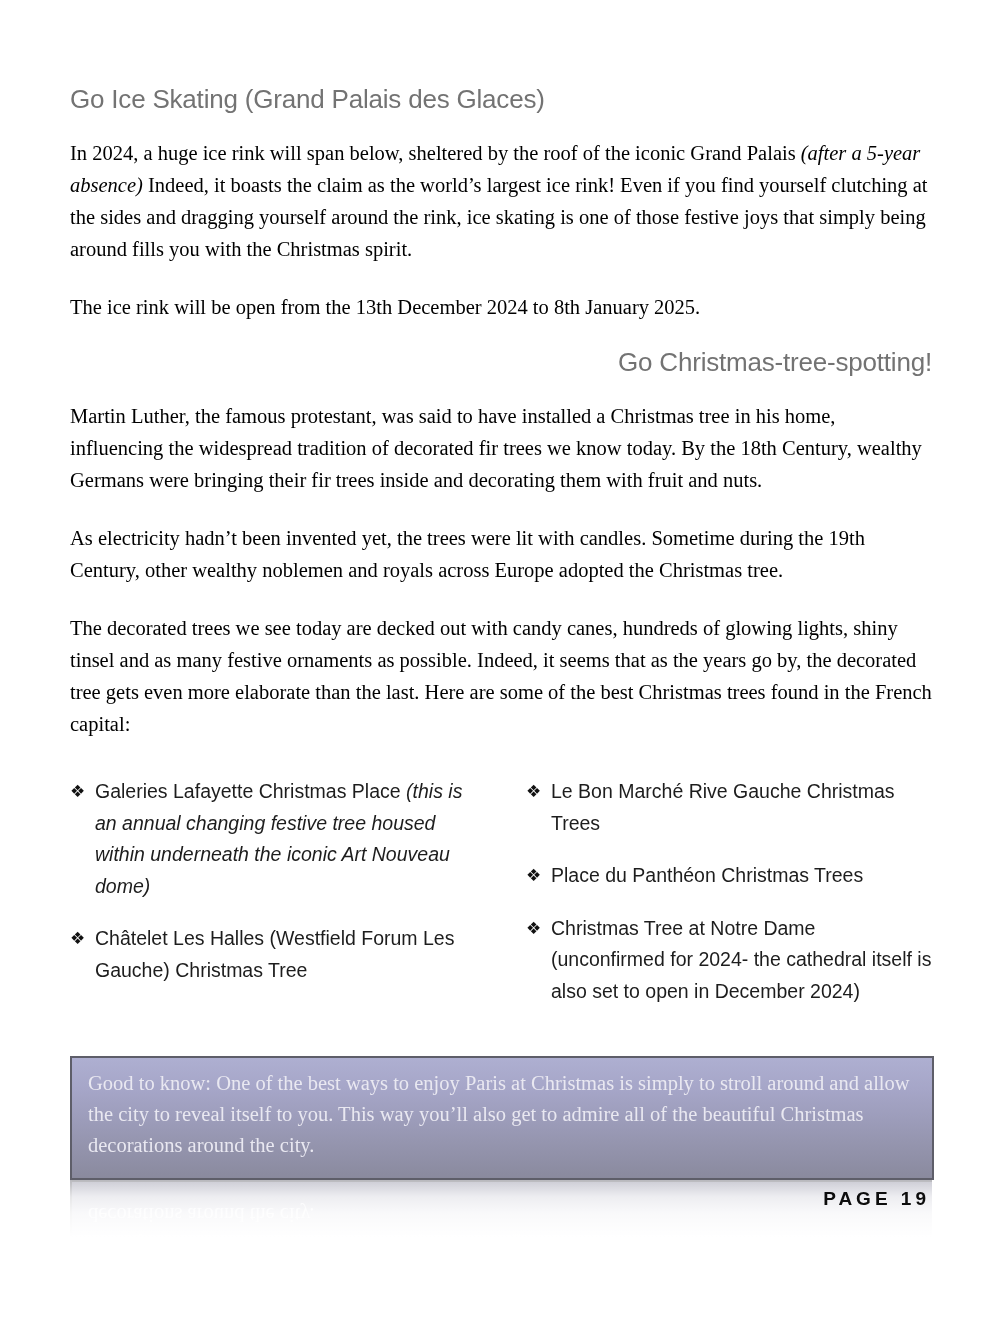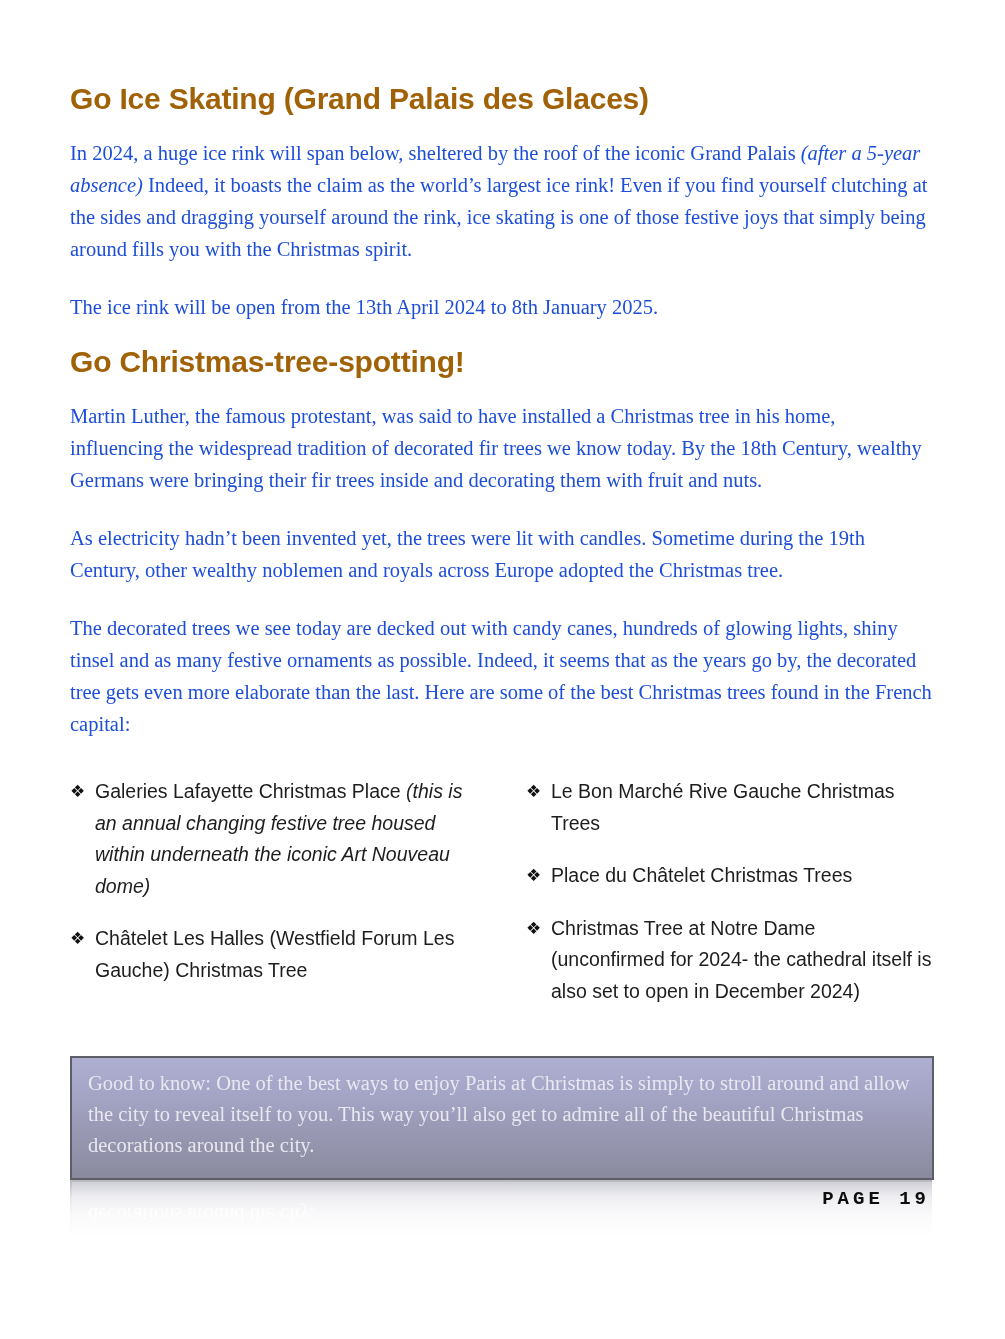--- a/index.html
+++ b/index.html
@@ -4,27 +4,27 @@
 <style>
   html,body { margin:0; padding:0; background:#ffffff; }
   .page {
     position:relative; width:1005px; height:1339px; background:#ffffff;
     overflow:hidden; font-family:"Liberation Serif", serif; color:#1c1c1c;
   }
   .content { position:absolute; left:70px; top:86px; width:862px; }
 
   .doc-heading {
     font-family:"Liberation Sans", sans-serif;
-    font-size:30px; font-weight:700; letter-spacing:-0.2px;
-    color:#a16207; margin:0 0 25px 0; line-height:26px;
+    font-size:26px; font-weight:400; letter-spacing:-0.2px;
+    color:#737373; margin:0 0 25px 0; line-height:26px;
   }
-  .doc-heading.second { margin-top:24px; }
+  .doc-heading.second { margin-top:24px;text-align:right; }
 
   .doc-para {
-    font-size:20.5px; line-height:32px; margin:0 0 26px 0; color:#1d4ed8;
+    font-size:20.5px; line-height:32px; margin:0 0 26px 0; color:#000000;
   }
   .it { font-style:italic; }
 
   .bullets {
     display:grid; grid-template-columns:1fr 1fr; column-gap:50px;
     margin-top:36px;
     font-family:"Liberation Sans","DejaVu Sans",sans-serif;
     font-size:19.5px; line-height:31.5px; color:#1d1d1d;
   }
   .bullet-item { display:flex; margin-bottom:21px; }
@@ -47,36 +47,36 @@
   .gtk-reflection .fade {
     position:absolute; inset:0;
     background:linear-gradient(to bottom,
       rgba(255,255,255,0.20) 0%,
       rgba(255,255,255,0.72) 28%,
       rgba(255,255,255,0.90) 55%,
       rgba(255,255,255,1.00) 95%);
   }
   .page-number {
     position:absolute; right:2px; top:8px; z-index:3;
-    font-family:Liberation Mono, monospace;
+    font-family:Liberation Sans, sans-serif;
     font-size:19px; font-weight:800; letter-spacing:4px;
     color:#0d0d0d; white-space:nowrap;
   }
 </style>
 </head>
 <body>
 
 <div class="page">
   <main class="content">
 
     <h3 class="doc-heading">Go Ice Skating (Grand Palais des Glaces)</h3>
 
     <p class="doc-para"><span>In 2024, a huge ice rink will span below, sheltered by the roof of the iconic Grand Palais </span><span class="it">(after a 5-year absence)</span><span> Indeed, it boasts the claim as the world’s largest ice rink! Even if you find yourself clutching at the sides and dragging yourself around the rink, ice skating is one of those festive joys that simply being around fills you with the Christmas spirit.</span></p>
 
-    <p class="doc-para">The ice rink will be open from the 13th April 2024 to 8th January 2025.</p>
+    <p class="doc-para">The ice rink will be open from the 13th December 2024 to 8th January 2025.</p>
 
     <h3 class="doc-heading second">Go Christmas-tree-spotting!</h3>
 
     <p class="doc-para">Martin Luther, the famous protestant, was said to have installed a Christmas tree in his home, influencing the widespread tradition of decorated fir trees we know today. By the 18th Century, wealthy Germans were bringing their fir trees inside and decorating them with fruit and nuts.</p>
 
     <p class="doc-para">As electricity hadn’t been invented yet, the trees were lit with candles. Sometime during the 19th Century, other wealthy noblemen and royals across Europe adopted the Christmas tree.</p>
 
     <p class="doc-para">The decorated trees we see today are decked out with candy canes, hundreds of glowing lights, shiny tinsel and as many festive ornaments as possible. Indeed, it seems that as the years go by, the decorated tree gets even more elaborate than the last. Here are some of the best Christmas trees found in the French capital:</p>
 
     <div class="bullets">
@@ -90,21 +90,21 @@
             <span class="btext"><span>Châtelet Les Halles (Westfield Forum Les Gauche) Christmas Tree</span></span>
           </div>
         </div>
       <div class="col">
           <div class="bullet-item">
             <span class="marker">❖</span>
             <span class="btext"><span>Le Bon Marché Rive Gauche Christmas Trees</span></span>
           </div>
           <div class="bullet-item">
             <span class="marker">❖</span>
-            <span class="btext"><span>Place du Châtelet Christmas Trees</span></span>
+            <span class="btext"><span>Place du Panthéon Christmas Trees</span></span>
           </div>
           <div class="bullet-item">
             <span class="marker">❖</span>
             <span class="btext"><span>Christmas Tree at Notre Dame (unconfirmed for 2024- the cathedral itself is also set to open in December 2024)</span></span>
           </div>
         </div>
     </div>
 
     <div class="gtk-area">
       <div class="gtk-box">Good to know: One of the best ways to enjoy Paris at Christmas is simply to stroll around and allow the city to reveal itself to you. This way you’ll also get to admire all of the beautiful Christmas decorations around the city.</div>

